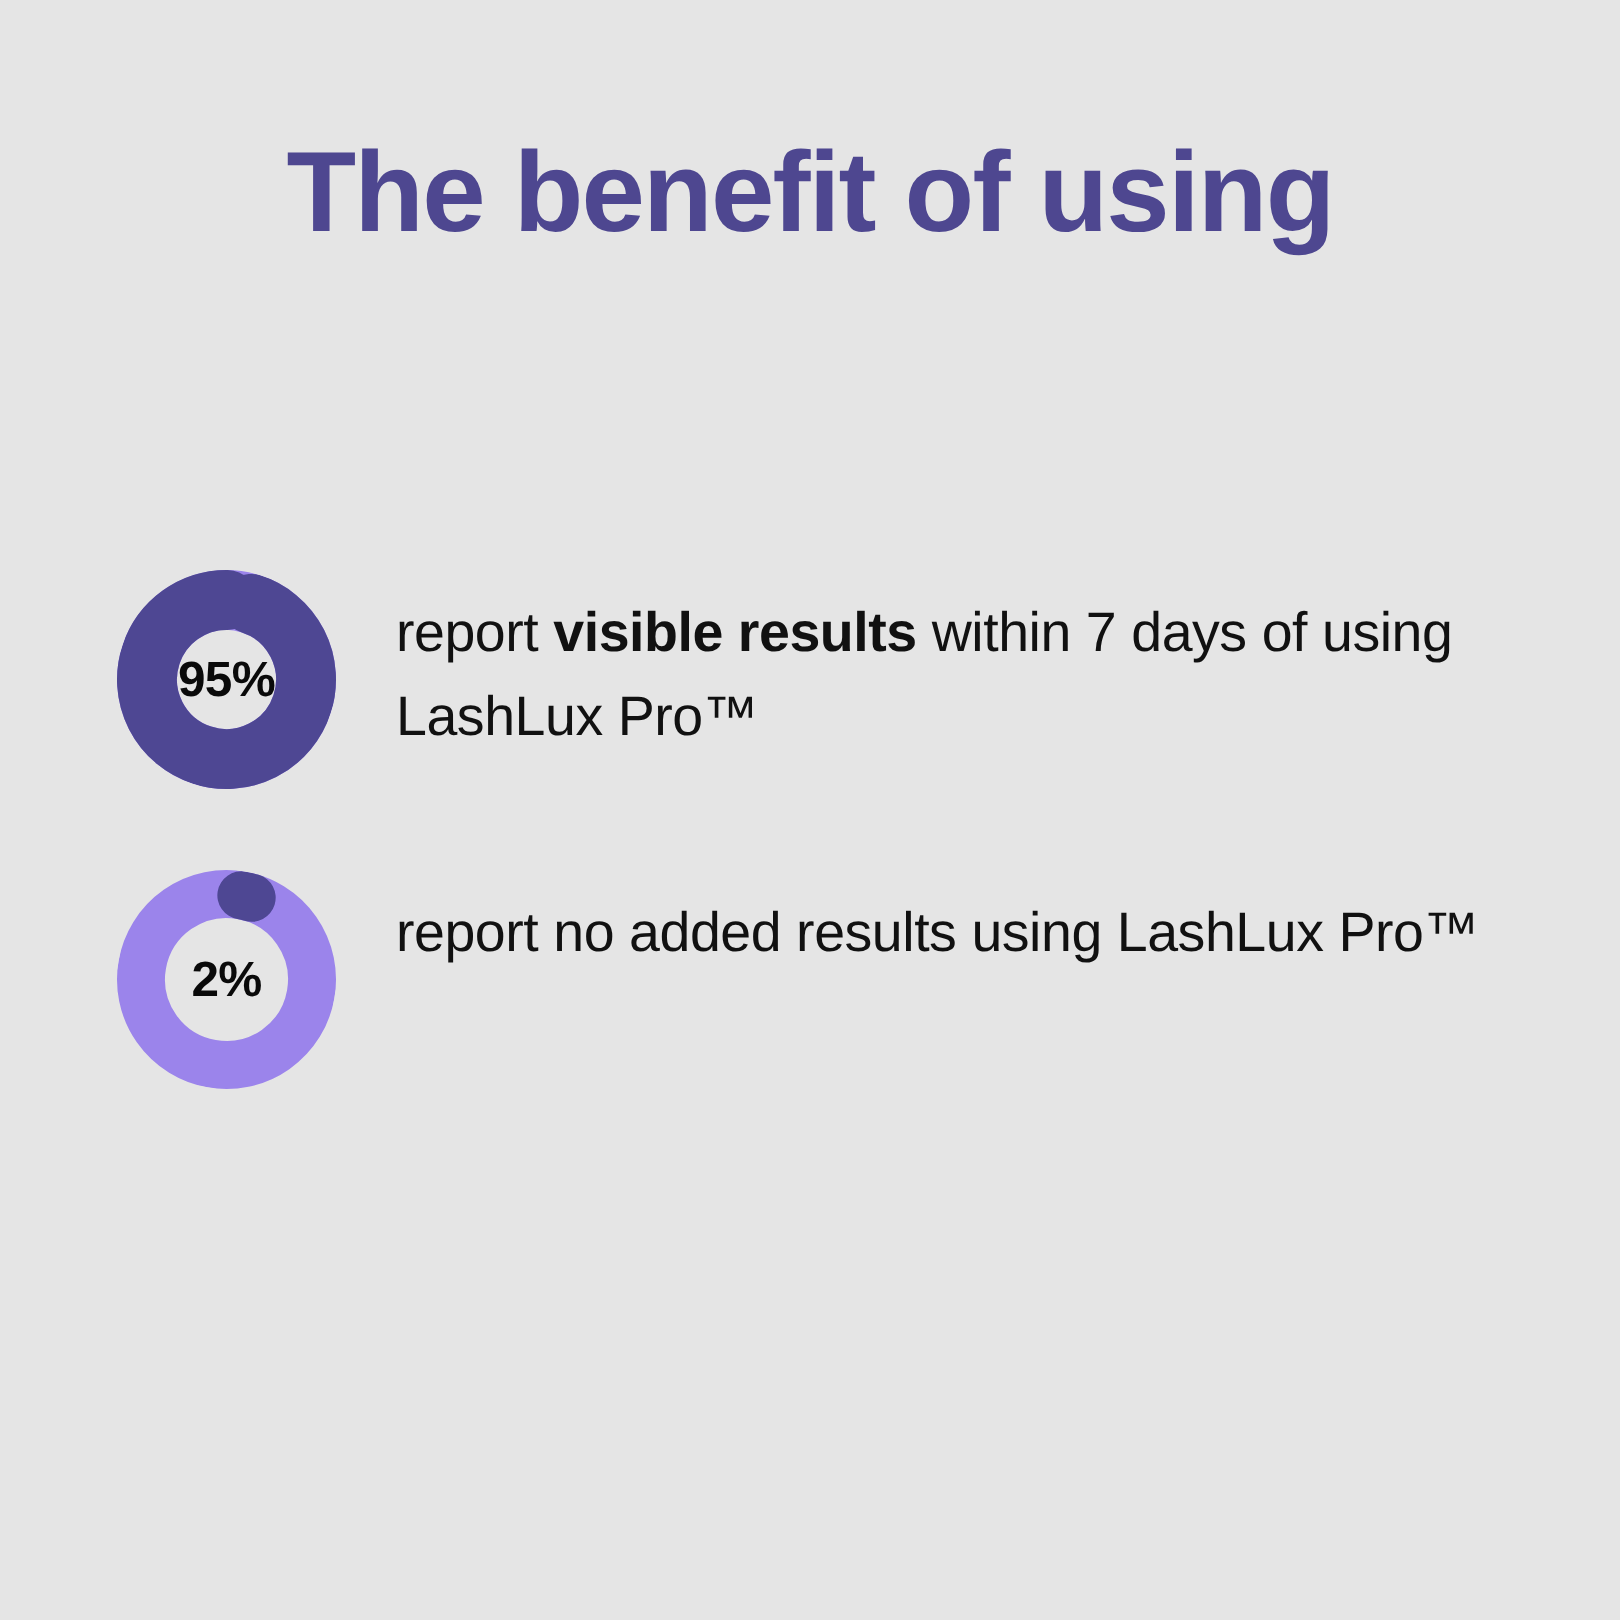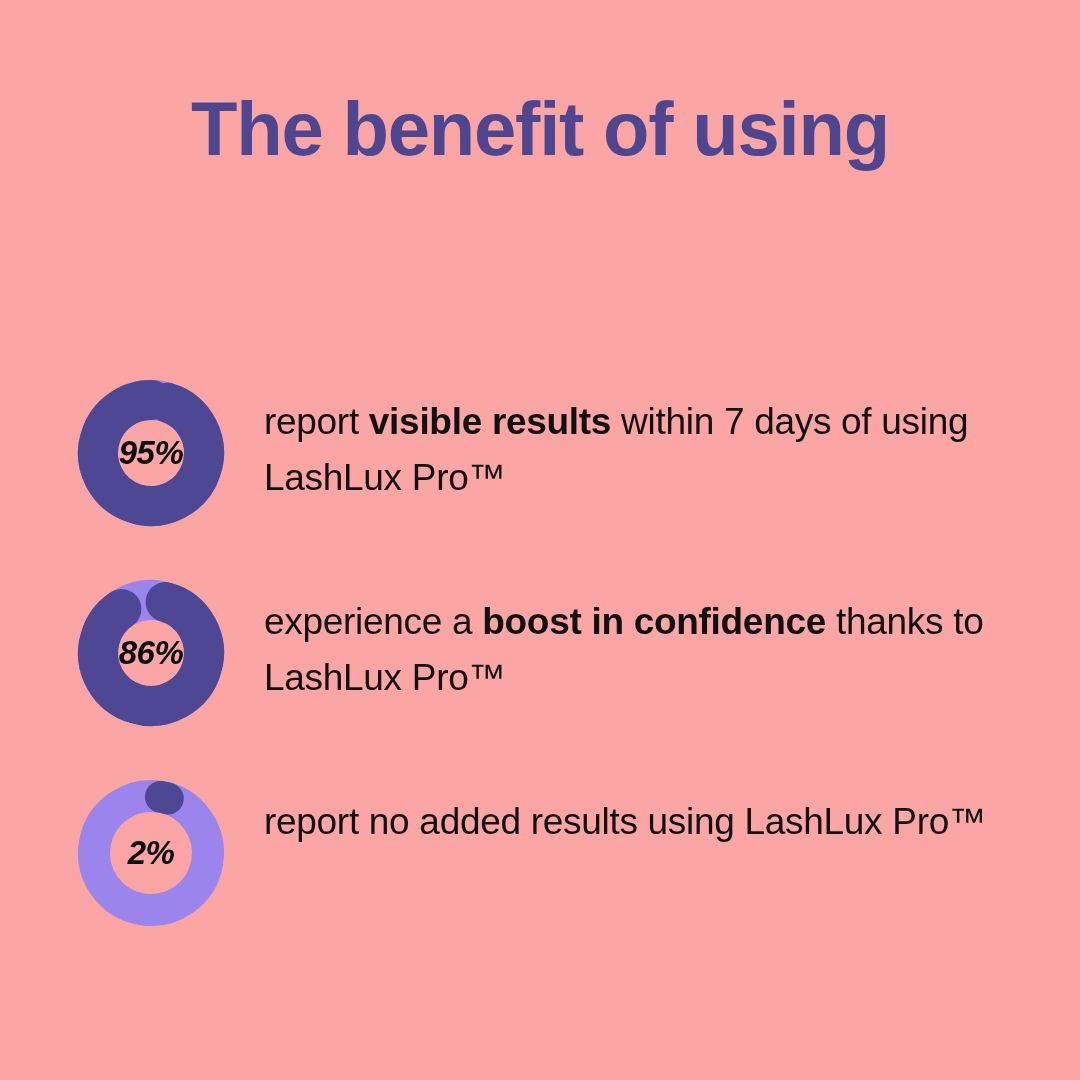--- a/index.html
+++ b/index.html
@@ -11,21 +11,21 @@
     height: 1080px;
     background: #ffffff;
     font-family: "Liberation Sans", sans-serif;
     overflow: hidden;
   }
 
   .poster {
     position: relative;
     width: 1080px;
     height: 1080px;
-    background: #fca5a5;
+    background: #e5e5e5;
     box-sizing: border-box;
   }
 
   
   .title-block {
     position: absolute;
     top: 78px;
     left: 0;
     width: 1080px;
     text-align: center;
@@ -56,21 +56,20 @@
     box-sizing: border-box;
   }
 
   
   .donut {
     position: relative;
     width: 146px;
     height: 146px;
     flex: 0 0 146px;
     margin-top: 8px;
-    font-style: italic;
   }
   .donut svg {
     display: block;
     width: 146px;
     height: 146px;
     transform: rotate(-90deg);
   }
   .donut-label {
     position: absolute;
     top: 0;
@@ -119,30 +118,20 @@
           <svg viewBox="0 0 146 146" style="transform: rotate(-72deg);">
             <circle cx="73" cy="73" r="53" fill="none" stroke="#9B84EB" stroke-width="40"></circle>
             <circle cx="73" cy="73" r="53" fill="none" stroke="#4E4793" stroke-width="40" stroke-linecap="round" stroke-dasharray="316.35838021649215 16.650441064025927"></circle>
           </svg>
           <div class="donut-label">95%</div>
         </div>
         <div class="stat-text"><span>report </span><b>visible results</b><span> within 7 days of using LashLux Pro™</span></div>
       </div>
       <div class="stat-row">
         <div class="donut">
-          <svg viewBox="0 0 146 146" style="transform: rotate(-74deg);">
-            <circle cx="73" cy="73" r="53" fill="none" stroke="#9B84EB" stroke-width="40"></circle>
-            <circle cx="73" cy="73" r="53" fill="none" stroke="#4E4793" stroke-width="40" stroke-linecap="round" stroke-dasharray="286.38758630124556 46.621234979272515"></circle>
-          </svg>
-          <div class="donut-label">86%</div>
-        </div>
-        <div class="stat-text"><span>experience a </span><b>boost in confidence</b><span> thanks to LashLux Pro™</span></div>
-      </div>
-      <div class="stat-row">
-        <div class="donut">
           <svg viewBox="0 0 146 146" style="transform: rotate(-80deg);">
             <circle cx="73" cy="73" r="57" fill="none" stroke="#9B84EB" stroke-width="32"></circle>
             <circle cx="73" cy="73" r="57" fill="none" stroke="#4E4793" stroke-width="32" stroke-linecap="round" stroke-dasharray="7.162831250184728 350.97873125905164"></circle>
           </svg>
           <div class="donut-label">2%</div>
         </div>
         <div class="stat-text"><span>report no added results using LashLux Pro™</span></div>
       </div>
     </div>
 

